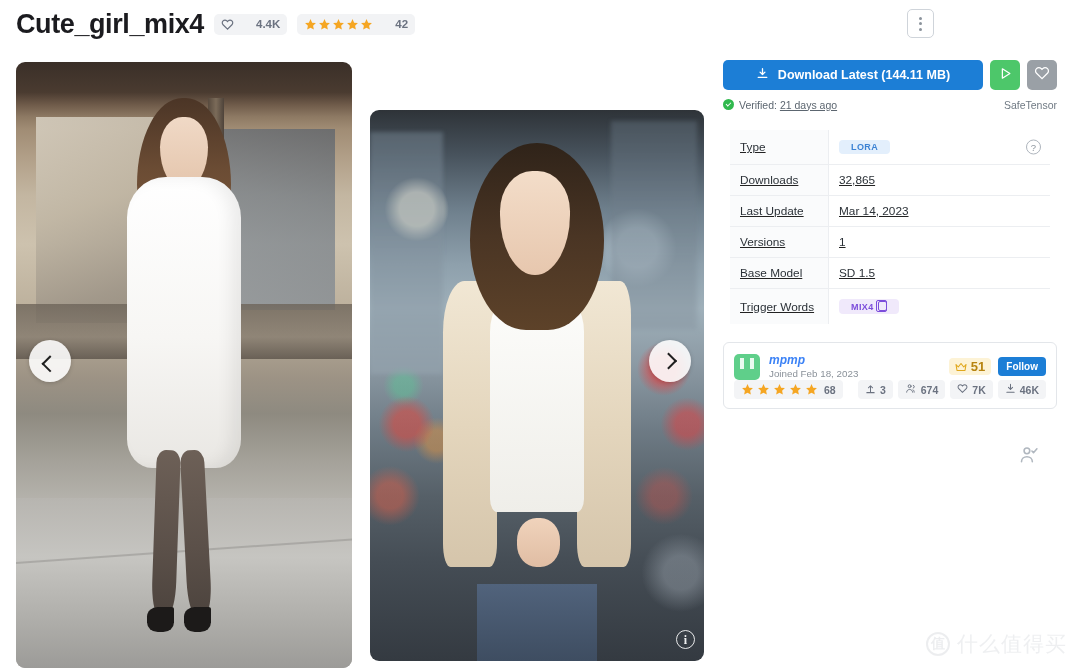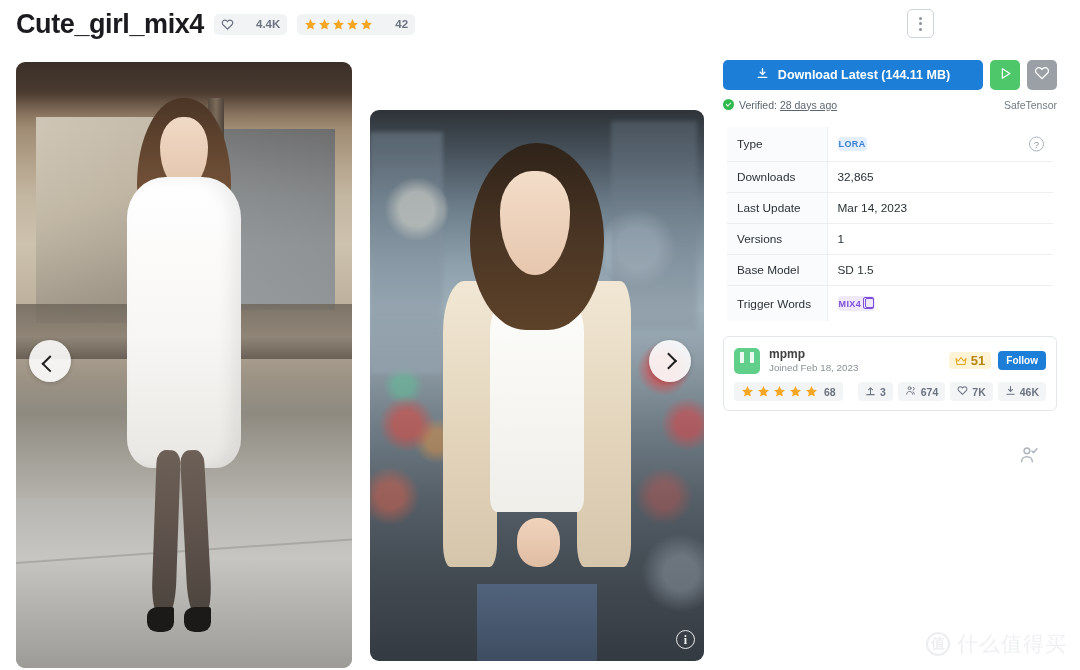--- a/index.html
+++ b/index.html
@@ -223,34 +223,35 @@
   }
   .vchk:after {
     content:""; width: 4px; height: 2px; border-left: 1.4px solid #fff;
     border-bottom: 1.4px solid #fff; transform: rotate(-45deg) translate(0.5px,-0.5px);
   }
   .vlink { text-decoration: underline; color: #5c6670; cursor: pointer; }
   .safet { margin-left: auto; color: #707a84; font-size: 10.5px; }
 
   table.meta {
     width: 334px; margin-top: 11px; border-collapse: collapse;
-    border: 4px solid #1d4ed8; border-radius: 5px; overflow: hidden;
+    border: 7px solid #1d4ed8; border-radius: 5px; overflow: hidden;
     table-layout: fixed;
+    text-decoration: underline;
   }
   table.meta td {
     border-bottom: 1px solid #eceef1; padding: 8px 10px;
     font-size: 11.8px; color: #2b3137; vertical-align: middle;
   }
   table.meta tr:last-child td { border-bottom: none; }
   td.k { width: 102px; background: #fafbfc; color: #3d444b; border-right: 1px solid #eceef1; }
   td.v { background: #fff; position: relative; }
 
   .tag {
     display:inline-block; background:#e7f2fd; color:#3b82d4; border-radius:4px;
-    padding:2px 1px; font-size:9px; font-weight:bold; letter-spacing:.4px;
+    padding:2px 12px; font-size:9px; font-weight:bold; letter-spacing:.4px;
     margin: 2px 4px 2px 0;
   }
   .tag.lora-t { background:#e3effc; }
   .tag.trig { background:#f0e9fb; color:#7c4ddb; }
   .copy-ic {
     display:inline-block; width:9px; height:10px; border:1.2px solid #7c4ddb;
     border-radius:2px; position:relative; margin-left:4px; vertical-align:-1px;
   }
   .copy-ic:before {
     content:""; position:absolute; left:-3px; top:-2px; width:9px; height:10px;
@@ -272,33 +273,33 @@
     width: 26px; height: 26px; border-radius: 5px; background:#5fcf8a;
     position:relative; flex: 0 0 auto; overflow:hidden;
   }
   .avatar:before {
     content:""; position:absolute; left:6px; top:4px; width:4px; height:11px; background:#eafaf0;
   }
   .avatar:after {
     content:""; position:absolute; right:6px; top:4px; width:4px; height:11px; background:#eafaf0;
   }
   .cr-names { margin-left: 9px; line-height: 1.25; }
-  .cr-name { font-size: 12px; font-weight: bold; color: #404040; cursor: pointer; }
+  .cr-name { font-size: 12px; font-weight: bold; color: #3b82f6; cursor: pointer; font-style: italic; }
   .cr-join { font-size: 9.8px; color: #8a9199; }
   .crown-badge {
     margin-left: auto; background:#fdf3d6; border-radius: 4px; padding: 2px 6px;
     display:flex; align-items:center; gap:4px; height:17px;
   }
   .crown-badge .num { font-size: 13px; font-weight: bold; color:#b78410; }
   .follow-btn {
     margin-left: 7px; background:#1c7ed6; color:#fff; border-radius:4px;
     font-size:10px; font-weight:bold; padding: 4px 8px; cursor:pointer; border:none;
     height: 19px; display:flex; align-items:center;
   }
-  .cr-bottom { display:flex; align-items:center; margin-top: 8px; }
+  .cr-bottom { display:flex; align-items:center; }
   .rate-chip {
     background:#f3f4f6; border-radius:4px; padding:3px 7px; display:flex;
     align-items:center; gap:3px;
   }
   .rate-chip .num { font-size:10.5px; font-weight:bold; color:#6b7280; margin-left:3px; }
   .stat-group { margin-left: auto; display:flex; gap:5px; }
   .stat-chip {
     background:#f3f4f6; border-radius:4px; padding:3px 7px; display:flex;
     align-items:center; gap:4px; font-size:10.5px; font-weight:bold; color:#6b7280;
   }
@@ -433,21 +434,21 @@
             <path d="M12 20.5 3.8 12.4a4.9 4.9 0 0 1 0-7 4.9 4.9 0 0 1 7 0l1.2 1.2 1.2-1.2a4.9 4.9 0 0 1 7 0 4.9 4.9 0 0 1 0 7Z"></path>
           </svg>
         </span>
       </div>
     </div>
 
     <div class="verify-row">
       <span class="vchk"></span>
       <span>Verified:</span>
       <span>&nbsp;</span>
-      <span class="vlink">28 days ago</span>
+      <span class="vlink">21 days ago</span>
       <span class="safet">SafeTensor</span>
     </div>
 
     <table class="meta">
       <tbody>
         <tr>
           <td class="k">Type</td>
           <td class="v">
             <span class="tag lora-t">LORA</span>
             <span class="qmark">?</span>

